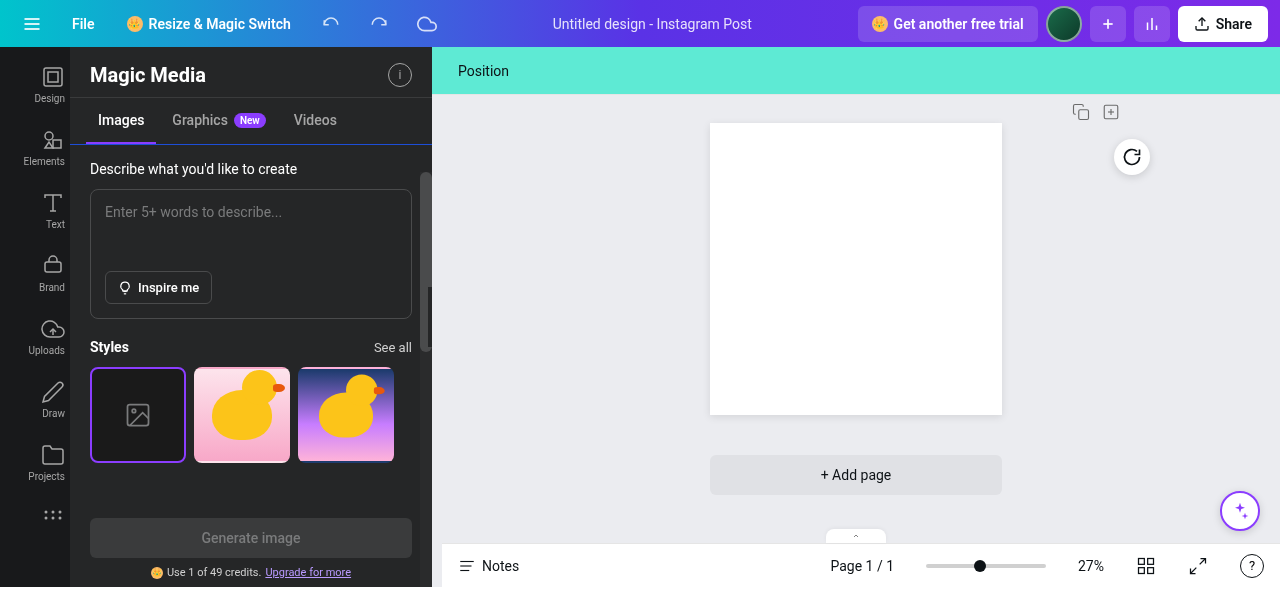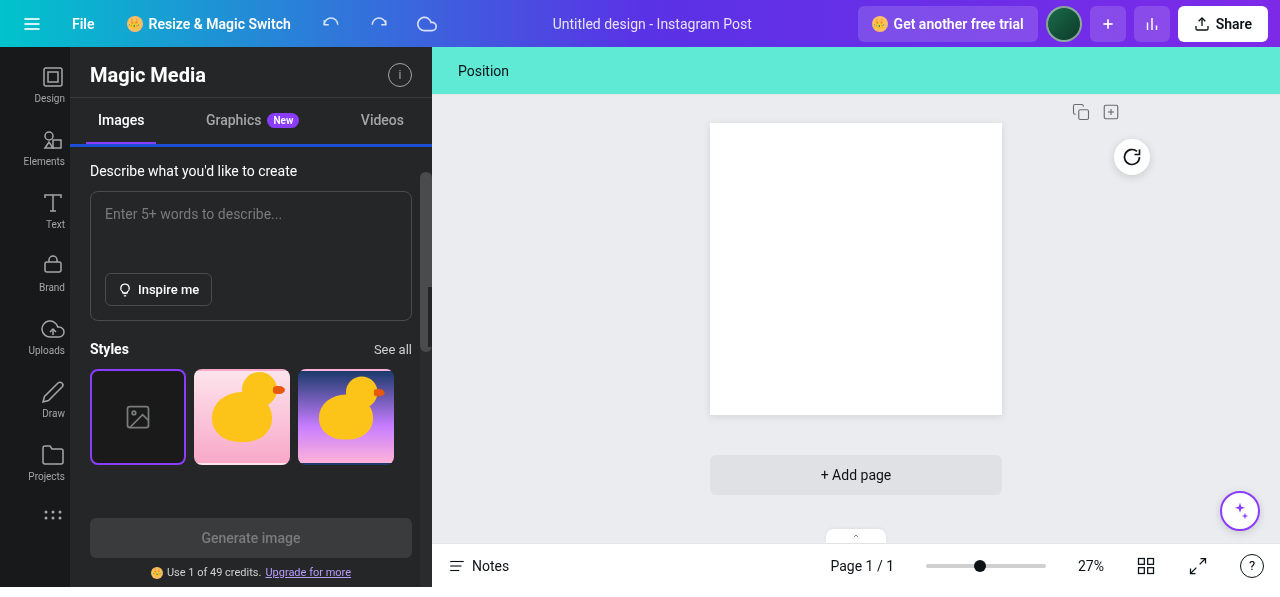--- a/index.html
+++ b/index.html
@@ -175,22 +175,21 @@
       cursor: pointer;
     }
     .panel-divider {
       height: 1px;
       background: #3a3b3c;
     }
     .tabs {
       display: flex;
       padding: 0 16px;
       gap: 4px;
-      border-bottom: 3px solid #1d4ed8;
-      justify-content: space-between;
+      border-bottom: 1px solid #1d4ed8;
     }
     .tab {
       padding: 14px 12px;
       font-size: 14px;
       font-weight: 500;
       color: #a6a6a6;
       cursor: pointer;
       display: flex;
       align-items: center;
       gap: 6px;
@@ -440,20 +439,21 @@
       box-shadow: 0 -1px 4px rgba(0,0,0,0.05);
     }
     .bottom-bar {
       height: 44px;
       background: #fff;
       border-top: 1px solid #e5e5e5;
       display: flex;
       align-items: center;
       padding: 0 16px;
       gap: 32px;
+      margin-left: 10px;
     }
     .notes-btn {
       display: flex;
       align-items: center;
       gap: 6px;
       font-size: 14px;
       cursor: pointer;
       color: #0d1216;
     }
     .bottom-spacer { flex: 1; }

